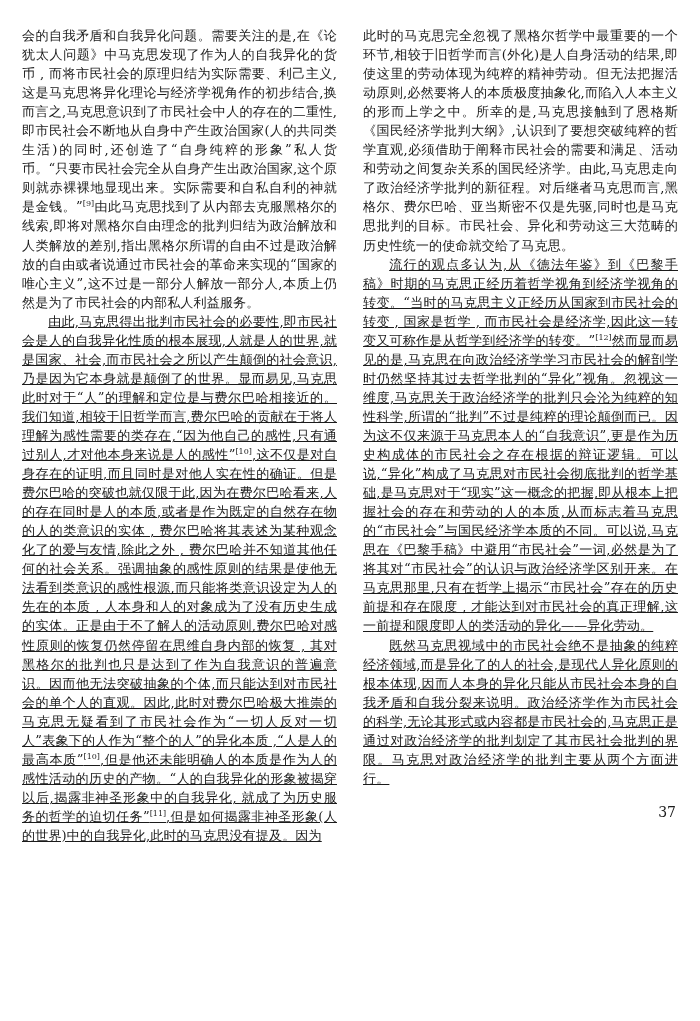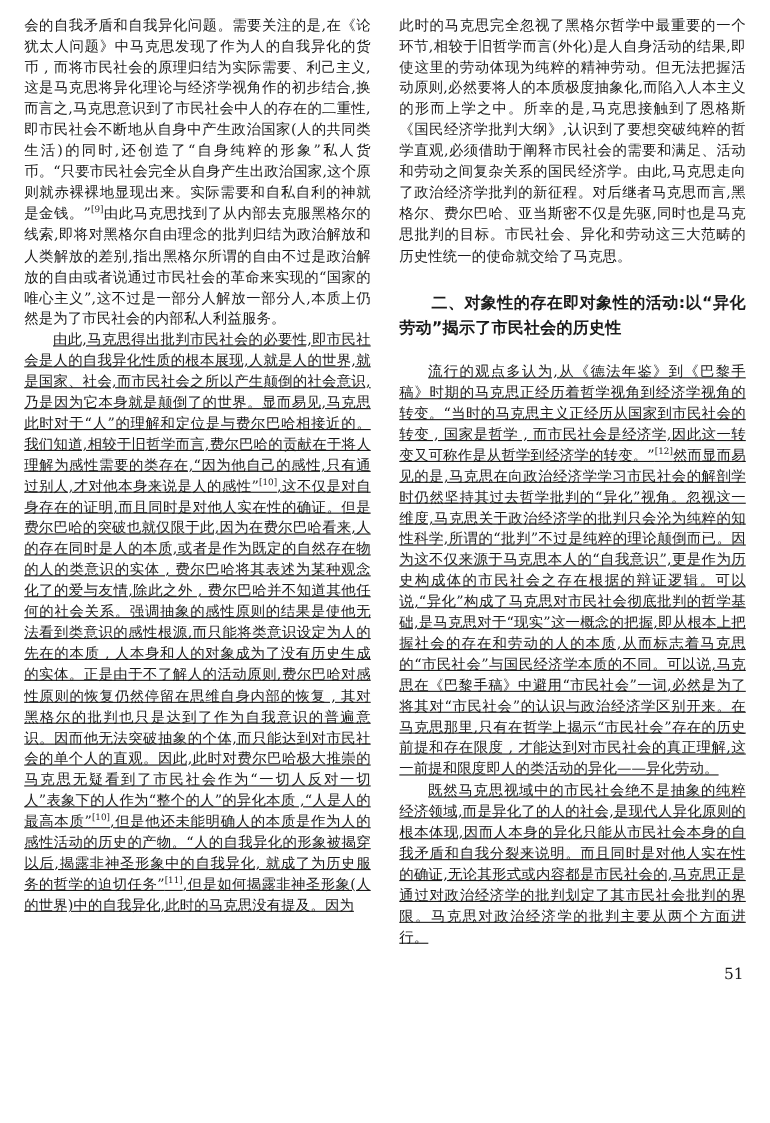--- a/index.html
+++ b/index.html
@@ -15,21 +15,21 @@
     position: relative;
     overflow: hidden;
   }
   .page {
     position: absolute;
     left: 0;
     top: 0;
     width: 700px;
     height: 1021px;
     box-sizing: border-box;
-    padding: 14px 22px 0 22px;
+    padding: 26px 22px 0 22px;
   }
   .columns {
     display: flex;
     flex-direction: row;
     gap: 26px;
     align-items: flex-start;
   }
   .column {
     width: 315px;
     flex: 0 0 315px;
@@ -89,24 +89,23 @@
       <p class="body-text"><span>会的自我矛盾和自我异化问题。需要关注的是,在《论犹太人问题》中马克思发现了作为人的自我异化的货币 , 而将市民社会的原理归结为实际需要、利己主义,这是马克思将异化理论与经济学视角作的初步结合,换而言之,马克思意识到了市民社会中人的存在的二重性,即市民社会不断地从自身中产生政治国家(人的共同类生活)的同时,还创造了“自身纯粹的形象”私人货币。“只要市民社会完全从自身产生出政治国家,这个原则就赤裸裸地显现出来。实际需要和自私自利的神就是金钱。”</span><sup class="fn">[9]</sup><span>由此马克思找到了从内部去克服黑格尔的线索,即将对黑格尔自由理念的批判归结为政治解放和人类解放的差别,指出黑格尔所谓的自由不过是政治解放的自由或者说通过市民社会的革命来实现的“国家的唯心主义”,这不过是一部分人解放一部分人,本质上仍然是为了市民社会的内部私人利益服务。</span></p>
 
       <p class="body-text indent"><span>由此,马克思得出批判市民社会的必要性,即市民社会是人的自我异化性质的根本展现,人就是人的世界,就是国家、社会,而市民社会之所以产生颠倒的社会意识,乃是因为它本身就是颠倒了的世界。显而易见,马克思此时对于“人”的理解和定位是与费尔巴哈相接近的。我们知道,相较于旧哲学而言,费尔巴哈的贡献在于将人理解为感性需要的类存在,“因为他自己的感性,只有通过别人,才对他本身来说是人的感性”</span><sup class="fn">[10]</sup><span>,这不仅是对自身存在的证明,而且同时是对他人实在性的确证。但是费尔巴哈的突破也就仅限于此,因为在费尔巴哈看来,人的存在同时是人的本质,或者是作为既定的自然存在物的人的类意识的实体 , 费尔巴哈将其表述为某种观念化了的爱与友情,除此之外 , 费尔巴哈并不知道其他任何的社会关系。强调抽象的感性原则的结果是使他无法看到类意识的感性根源,而只能将类意识设定为人的先在的本质 , 人本身和人的对象成为了没有历史生成的实体。正是由于不了解人的活动原则,费尔巴哈对感性原则的恢复仍然停留在思维自身内部的恢复 , 其对黑格尔的批判也只是达到了作为自我意识的普遍意识。因而他无法突破抽象的个体,而只能达到对市民社会的单个人的直观。因此,此时对费尔巴哈极大推崇的马克思无疑看到了市民社会作为“一切人反对一切人”表象下的人作为“整个的人”的异化本质 ,“人是人的最高本质”</span><sup class="fn">[10]</sup><span>,但是他还未能明确人的本质是作为人的感性活动的历史的产物。“人的自我异化的形象被揭穿以后,揭露非神圣形象中的自我异化, 就成了为历史服务的哲学的迫切任务”</span><sup class="fn">[11]</sup><span>,但是如何揭露非神圣形象(人的世界)中的自我异化,此时的马克思没有提及。因为</span></p>
 
     </div>
 
     <div class="column">
 
       <p class="body-text">此时的马克思完全忽视了黑格尔哲学中最重要的一个环节,相较于旧哲学而言(外化)是人自身活动的结果,即使这里的劳动体现为纯粹的精神劳动。但无法把握活动原则,必然要将人的本质极度抽象化,而陷入人本主义的形而上学之中。所幸的是,马克思接触到了恩格斯《国民经济学批判大纲》,认识到了要想突破纯粹的哲学直观,必须借助于阐释市民社会的需要和满足、活动和劳动之间复杂关系的国民经济学。由此,马克思走向了政治经济学批判的新征程。对后继者马克思而言,黑格尔、费尔巴哈、亚当斯密不仅是先驱,同时也是马克思批判的目标。市民社会、异化和劳动这三大范畴的历史性统一的使命就交给了马克思。</p>
 
-      <h2 class="sec-heading"><span class="lead">二、对象性的存在即对象性的活动:以</span><span>“异化劳动”揭示了市民社会的历史性</span></h2>
 
       <p class="body-text indent"><span>流行的观点多认为,从《德法年鉴》到《巴黎手稿》时期的马克思正经历着哲学视角到经济学视角的转变。“当时的马克思主义正经历从国家到市民社会的转变 , 国家是哲学 , 而市民社会是经济学,因此这一转变又可称作是从哲学到经济学的转变。”</span><sup class="fn">[12]</sup><span>然而显而易见的是,马克思在向政治经济学学习市民社会的解剖学时仍然坚持其过去哲学批判的“异化”视角。忽视这一维度,马克思关于政治经济学的批判只会沦为纯粹的知性科学,所谓的“批判”不过是纯粹的理论颠倒而已。因为这不仅来源于马克思本人的“自我意识”,更是作为历史构成体的市民社会之存在根据的辩证逻辑。可以说,“异化”构成了马克思对市民社会彻底批判的哲学基础,是马克思对于“现实”这一概念的把握,即从根本上把握社会的存在和劳动的人的本质,从而标志着马克思的“市民社会”与国民经济学本质的不同。可以说,马克思在《巴黎手稿》中避用“市民社会”一词,必然是为了将其对“市民社会”的认识与政治经济学区别开来。在马克思那里,只有在哲学上揭示“市民社会”存在的历史前提和存在限度 , 才能达到对市民社会的真正理解,这一前提和限度即人的类活动的异化——异化劳动。</span></p>
 
-      <p class="body-text indent">既然马克思视域中的市民社会绝不是抽象的纯粹经济领域,而是异化了的人的社会,是现代人异化原则的根本体现,因而人本身的异化只能从市民社会本身的自我矛盾和自我分裂来说明。而且同时是对他人实在性的确证,无论其形式或内容都是市民社会的,马克思正是通过对政治经济学的批判划定了其市民社会批判的界限。马克思对政治经济学的批判主要从两个方面进行。</p>
+      <p class="body-text indent">既然马克思视域中的市民社会绝不是抽象的纯粹经济领域,而是异化了的人的社会,是现代人异化原则的根本体现,因而人本身的异化只能从市民社会本身的自我矛盾和自我分裂来说明。政治经济学作为市民社会的科学,无论其形式或内容都是市民社会的,马克思正是通过对政治经济学的批判划定了其市民社会批判的界限。马克思对政治经济学的批判主要从两个方面进行。</p>
 
-      <div class="page-number">51</div>
+      <div class="page-number">37</div>
 
     </div>
 
   </div>
 </div>
 
 </body></html>

